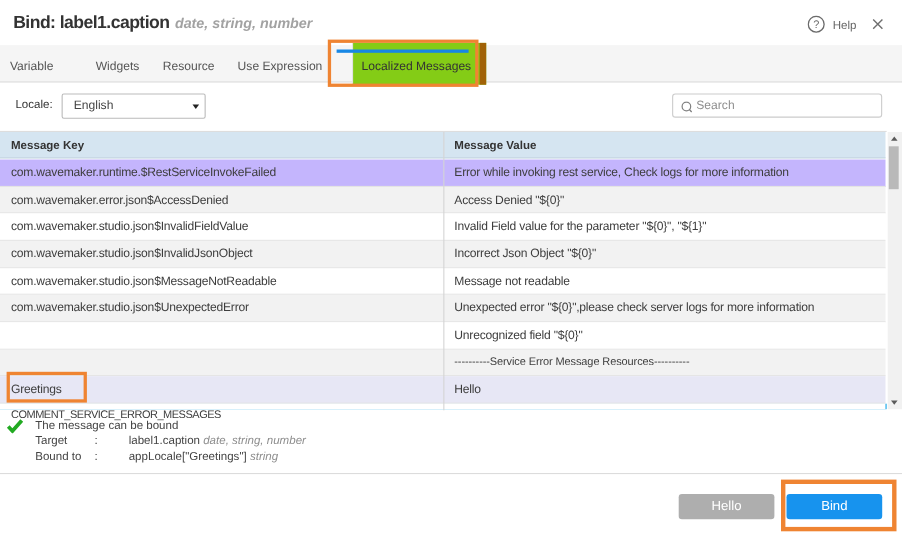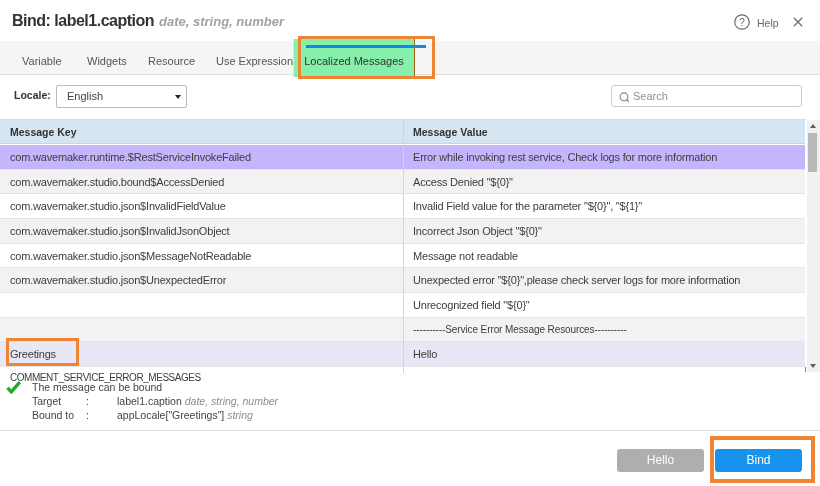--- a/index.html
+++ b/index.html
@@ -7,28 +7,28 @@
 body { font-family:"Liberation Sans", sans-serif; background:#ffffff; position:relative; color:#333; }
 .abs { position:absolute; }
 
 
 .title { left:12px; top:11.5px; font-size:16px; font-weight:bold; color:#333; letter-spacing:-0.5px; }
 .subtitle { font-size:13px; font-style:italic; font-weight:bold; color:#a2a2a2; margin-left:5px; letter-spacing:0; }
 
 
 .tabbar { left:0; top:41px; width:820px; height:34px; background:#f5f5f5; border-bottom:1px solid #ddd; }
 .tab { position:absolute; top:41px; height:34px; font-size:11px; color:#555; line-height:40px; white-space:nowrap; }
-.activetab { position:absolute; left:293px; top:38.5px; width:122px; height:38.5px; background:#86efac; border-left:1px solid #e2e2e2; border-right:1px solid #a16207; text-align:center; font-size:11px; color:#333; line-height:45px; }
+.activetab { position:absolute; left:320px; top:38.5px; width:122px; height:38.5px; background:#84cc16; border-left:1px solid #e2e2e2; border-right:6px solid #a16207; text-align:center; font-size:11px; color:#333; line-height:45px; }
 .bluebar { position:absolute; left:306px; top:45px; width:120px; height:2.5px; background:#1787e5; }
 
 
 .orange { position:absolute; border:3px solid #ef8432; background:transparent; }
 
 
-.localelabel { left:14px; top:89px; font-size:10.5px; font-weight:bold; color:#333; }
+.localelabel { left:14px; top:89px; font-size:10.5px; font-weight:normal; color:#333; }
 .selectbox { left:56px; top:84.5px; width:131px; height:23px; border:1px solid #bbb; border-radius:2px; background:#fff; }
 .selecttext { left:67px; top:90px; font-size:11px; color:#444; }
 .selectarrow { left:175px; top:94.5px; width:0; height:0; border-left:3.5px solid transparent; border-right:3.5px solid transparent; border-top:4.5px solid #222; }
 
 
 .searchbox { left:611px; top:85px; width:191px; height:22px; border:1px solid #ccc; border-radius:3px; background:#fff; }
 .searchtext { left:633px; top:90px; font-size:11px; color:#8f8f8f; }
 
 
 .table { left:0; top:119px; width:806px; border-top:1px solid #ddd; border-bottom:5px solid #0ea5e9; height:253px; }
@@ -63,21 +63,21 @@
 <svg class="abs" style="left:734px; top:14px;" width="16" height="16" viewBox="0 0 16 16">
   <circle cx="8" cy="8" r="7.2" fill="none" stroke="#6b6b6b" stroke-width="1.2"></circle>
   <text x="8" y="11.8" font-size="10" fill="#6b6b6b" text-anchor="middle" font-family="Liberation Sans">?</text>
 </svg>
 <div class="abs" style="left:757px; top:16.5px; font-size:10.5px; color:#666;">Help</div>
 <svg class="abs" style="left:793px; top:17px;" width="10" height="10" viewBox="0 0 10 10">
   <path d="M0.8 0.8 L9.2 9.2 M9.2 0.8 L0.8 9.2" stroke="#6f6f6f" stroke-width="1.3"></path>
 </svg>
 
 <div class="abs tabbar"></div>
-<div class="tab" style="left:22px; width:38px;">Variable</div>
+<div class="tab" style="left:9px; width:38px;">Variable</div>
 <div class="tab" style="left:87px; width:40px;">Widgets</div>
 <div class="tab" style="left:148px; width:48px;">Resource</div>
 <div class="tab" style="left:216px; width:78px;">Use Expression</div>
 <div class="activetab">Localized Messages</div>
 <div class="bluebar"></div>
 <div class="orange" style="left:298px; top:35.5px; width:136.5px; height:43.5px;"></div>
 
 <div class="abs localelabel">Locale:</div>
 <div class="abs selectbox"></div>
 <div class="abs selecttext">English</div>
@@ -93,21 +93,21 @@
 <div class="abs table">
   <div class="thead"></div>
   <div class="th" style="left:10px;">Message Key</div>
   <div class="th" style="left:413px;">Message Value</div>
 
   <div class="row" style="top:25px; background:#c4b5fd;">
     <div class="cell1">com.wavemaker.runtime.$RestServiceInvokeFailed</div>
     <div class="cell2">Error while invoking rest service, Check logs for more information</div>
   </div>
   <div class="row" style="top:49.65px; background:#f2f2f2;">
-    <div class="cell1">com.wavemaker.studio.bound$AccessDenied</div>
+    <div class="cell1">com.wavemaker.error.json$AccessDenied</div>
     <div class="cell2">Access Denied "${0}"</div>
   </div>
   <div class="row" style="top:74.3px; background:#fff;">
     <div class="cell1">com.wavemaker.studio.json$InvalidFieldValue</div>
     <div class="cell2">Invalid Field value for the parameter "${0}", "${1}"</div>
   </div>
   <div class="row" style="top:98.95px; background:#f2f2f2;">
     <div class="cell1">com.wavemaker.studio.json$InvalidJsonObject</div>
     <div class="cell2">Incorrect Json Object "${0}"</div>
   </div>

